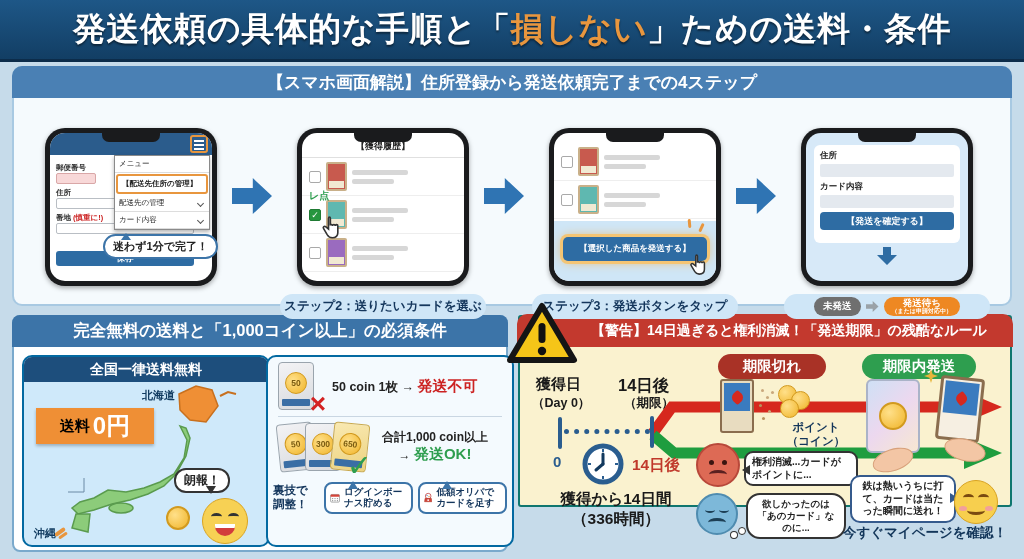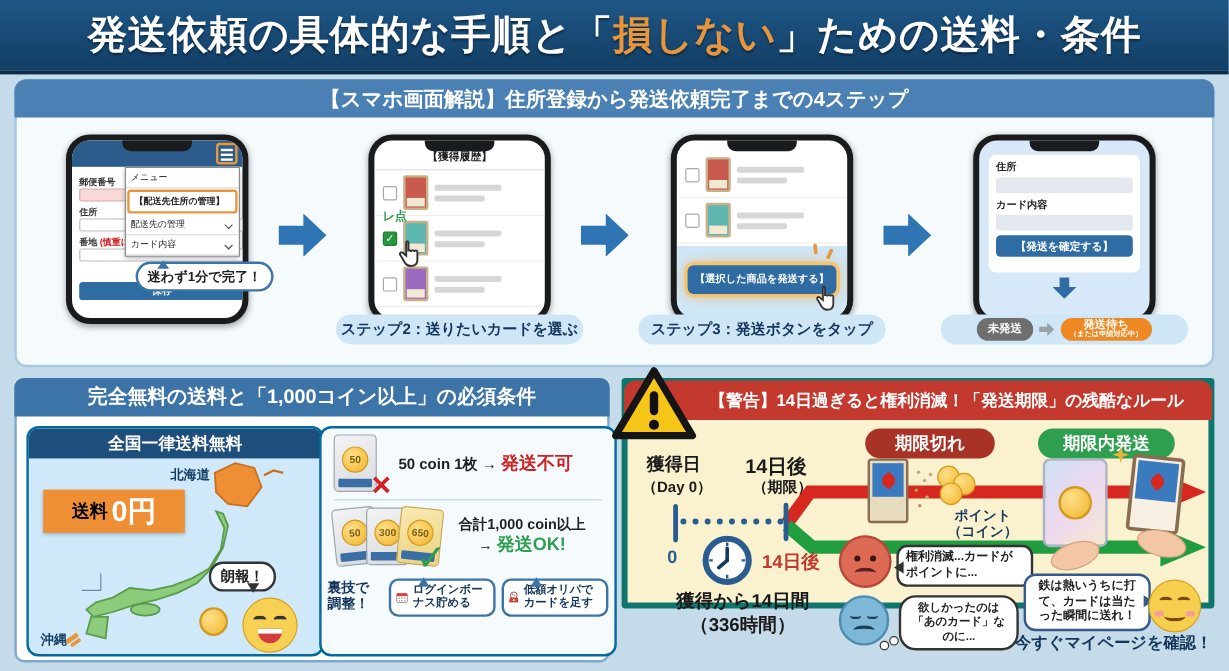--- a/index.html
+++ b/index.html
@@ -12,21 +12,21 @@
   .banner .hl{color:#e8963e}
 
   
   .steps-panel{position:absolute;left:12px;top:66px;width:1000px;height:240px;background:#f5fafd;border:2px solid #a8c9e2;border-radius:10px}
   .steps-header{position:absolute;left:-2px;right:-2px;top:-2px;height:32px;background:#4a80b4;border-radius:10px 10px 0 0;display:flex;align-items:center;justify-content:center;color:#fff;font-size:17px;font-weight:bold}
   .step{position:absolute;top:44px;width:206px}
   .s1{left:14px}.s2{left:266px}.s3{left:518px}.s4{left:770px}
   .flow-arrow{position:absolute;top:110px;width:40px;height:36px;background:#2f74b3;clip-path:polygon(0 28%,52% 28%,52% 0,100% 50%,52% 100%,52% 72%,0 72%)}
   .fa1{left:218px}.fa2{left:470px}.fa3{left:722px}
 
-  .phone{position:relative;margin:0 auto;width:152px;height:158px;background:#1a1b1d;border-radius:20px;padding:5px;box-shadow:0 2px 5px rgba(0,0,0,.35)}
+  .phone{position:relative;margin:16px auto;width:172px;height:158px;background:#1a1b1d;border-radius:20px;padding:5px;box-shadow:0 2px 5px rgba(0,0,0,.35)}
   .screen{position:relative;width:100%;height:100%;border-radius:15px;background:#fff;overflow:hidden}
   .notch{position:absolute;left:50%;top:5px;transform:translateX(-50%);width:58px;height:9px;background:#1a1b1d;border-radius:0 0 7px 7px;z-index:6}
   .caption{position:relative;margin-top:-8px;width:100%;background:#cfe6f7;border-radius:14px;padding:4px 0;text-align:center;font-size:12.5px;font-weight:bold;color:#14365c;white-space:nowrap;z-index:7}
 
   
   .p1 .topbar{height:22px;background:#2b5c8c}
   .hamburger{position:absolute;right:4px;top:2px;width:18px;height:18px;border:2px solid #e8963e;border-radius:3px;background:#2b5c8c}
   .hamburger::before{content:"";position:absolute;left:2px;top:3px;width:10px;height:2px;background:#fff;box-shadow:0 4px 0 #fff,0 8px 0 #fff}
   .menu{position:absolute;right:2px;top:22px;width:96px;background:#fff;border:1px solid #8a8a8a;box-shadow:0 2px 4px rgba(0,0,0,.3);z-index:5;font-size:7.5px;color:#222}
   .menu .mrow{display:flex;align-items:center;justify-content:space-between;padding:3px 4px;border-bottom:1px solid #ddd}
@@ -124,21 +124,21 @@
   .v-mark{position:absolute;right:-8px;bottom:-10px;color:#2e9e4f;font-size:30px;font-weight:bold;line-height:1}
   .ok-text{font-size:12px;font-weight:bold;color:#222;line-height:1.25;text-align:center}
   .ok-res{color:#2e9e4f;font-size:15px}
   .trick-row{display:flex;align-items:center;gap:5px;padding:6px 5px 0}
   .trick-lab{width:46px;font-size:11.5px;font-weight:bold;color:#14365c;line-height:1.2}
   .trick-box{position:relative;flex:1;display:flex;align-items:center;gap:4px;background:#fff;border:2px solid #3c74a8;border-radius:8px;padding:3px 4px}
   .trick-box::before{content:"";position:absolute;top:-8px;left:22px;border:5px solid transparent;border-bottom:8px solid #3c74a8}
   .trick-box .tt{font-size:9.5px;font-weight:bold;color:#14365c;line-height:1.15}
 
   
-  .warn-panel{position:absolute;left:518px;top:315px;width:494px;height:192px;background:#faf2cf;border:5px solid #0f766e;border-radius:3px}
+  .warn-panel{position:absolute;left:518px;top:315px;width:494px;height:192px;background:#faf2cf;border:2px solid #0f766e;border-radius:3px}
   .warn-header{position:absolute;left:-3px;right:-3px;top:-3px;height:33px;background:#c3392e;border-radius:10px 10px 0 0;display:flex;align-items:center;justify-content:center;color:#fff;font-size:14px;font-weight:bold;padding-left:48px}
   .tri{position:absolute;left:-14px;top:-16px;z-index:9}
   .pill{position:absolute;height:25px;border-radius:14px;display:flex;align-items:center;justify-content:center;color:#fff;font-weight:bold;font-size:14.5px}
   .pill-exp{left:198px;top:37px;width:108px;background:#a93226}
   .pill-ok{left:342px;top:37px;width:114px;background:#2e9e4f}
   .wl{position:absolute;font-weight:bold;color:#1a1a1a}
   .day0{left:16px;top:58px;font-size:15px}
   .day0s{left:12px;top:78px;font-size:12.5px}
   .dl14{left:98px;top:58px;font-size:16.5px}
   .dl14s{left:104px;top:78px;font-size:12.5px}

